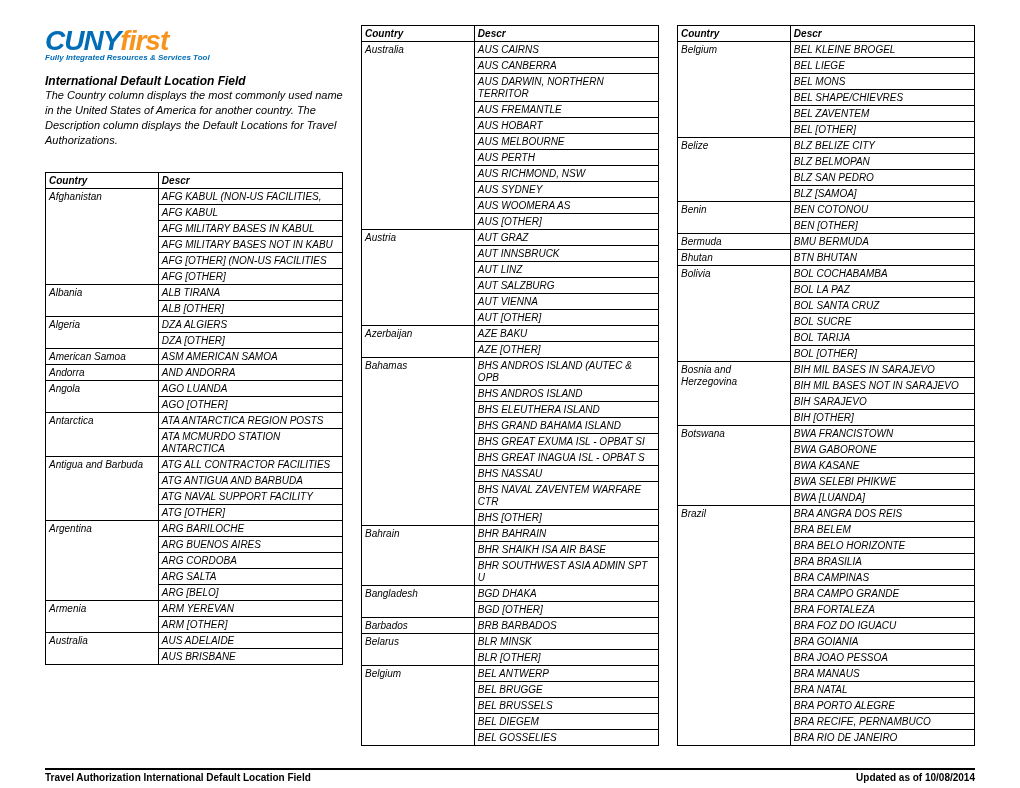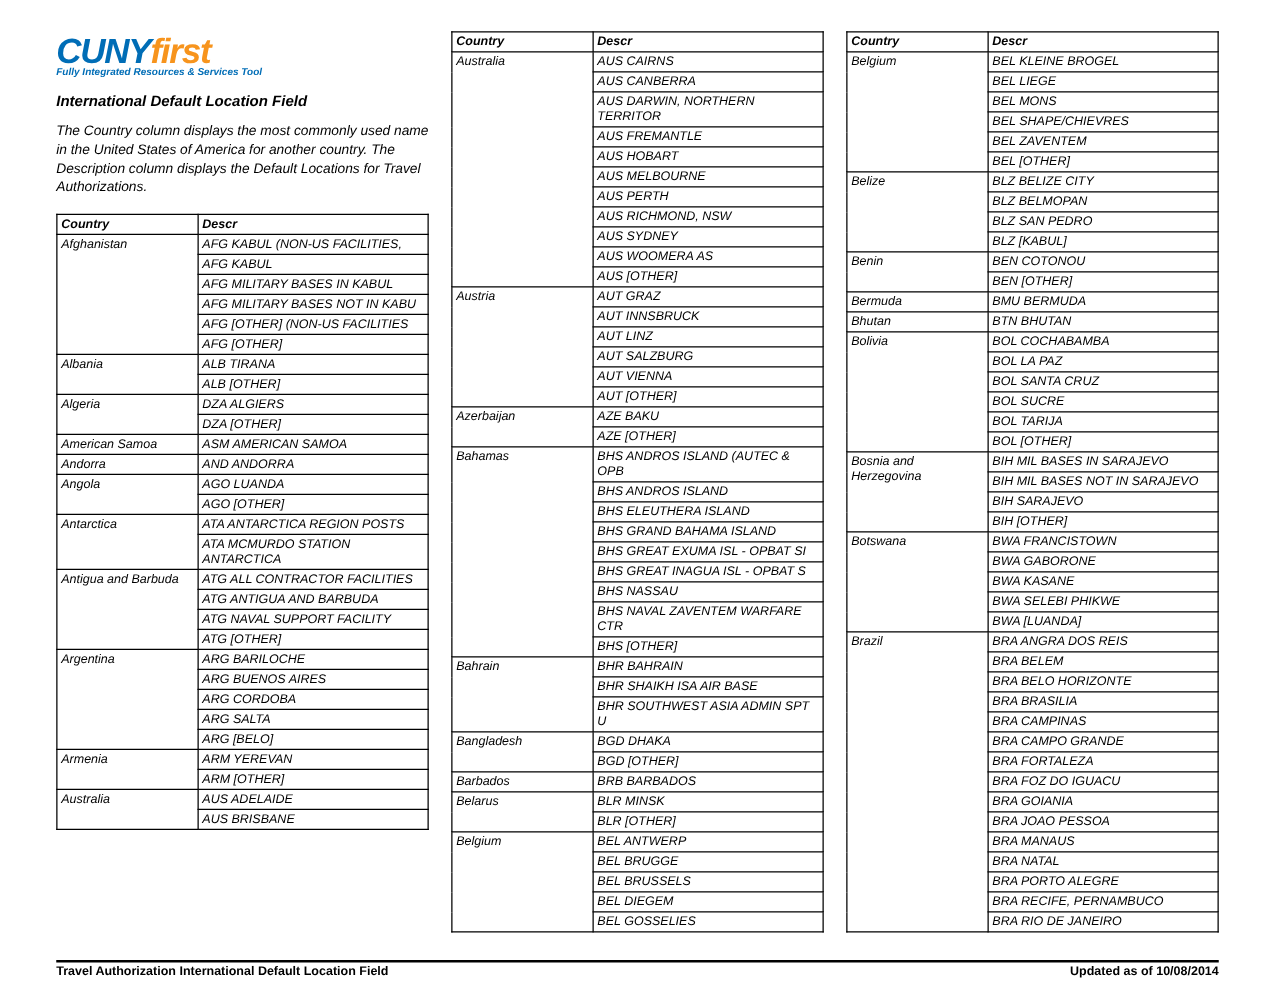--- a/index.html
+++ b/index.html
@@ -18,22 +18,22 @@
   }
   .col {
     flex: 1 1 0;
   }
   .logo {
     margin-bottom: 12px;
   }
   .logo-cuny { font-weight: bold; font-size: 28px; color: #006db6; letter-spacing: -1px; }
   .logo-first { font-weight: bold; font-size: 28px; color: #f7941d; letter-spacing: -1px; }
   .logo-sub { font-size: 8px; color: #006db6; font-weight: bold; margin-top: -4px; }
-  .title { font-weight: bold; font-size: 12px; margin-bottom: 10px; }
-  .intro { font-size: 11px; line-height: 1.35; margin-bottom: 14px; }
+  .title { font-weight: bold; font-size: 12px; }
+  .intro { font-size: 11px; line-height: 1.35; margin-bottom: 25px; }
   table.loc {
     border-collapse: collapse;
     width: 100%;
   }
   table.loc th, table.loc td {
     border: 1px solid #000;
     padding: 1.5px 3px;
     text-align: left;
     vertical-align: top;
     font-size: 10px;
@@ -344,21 +344,21 @@
             <td class="country-cell" rowspan="4">Belize</td>
             <td>BLZ BELIZE CITY</td>
           </tr>
           <tr>
             <td>BLZ BELMOPAN</td>
           </tr>
           <tr>
             <td>BLZ SAN PEDRO</td>
           </tr>
           <tr>
-            <td>BLZ [KABUL]</td>
+            <td>BLZ [SAMOA]</td>
           </tr>
           <tr>
             <td class="country-cell" rowspan="2">Benin</td>
             <td>BEN COTONOU</td>
           </tr>
           <tr>
             <td>BEN [OTHER]</td>
           </tr>
           <tr>
             <td class="country-cell" rowspan="1">Bermuda</td>

